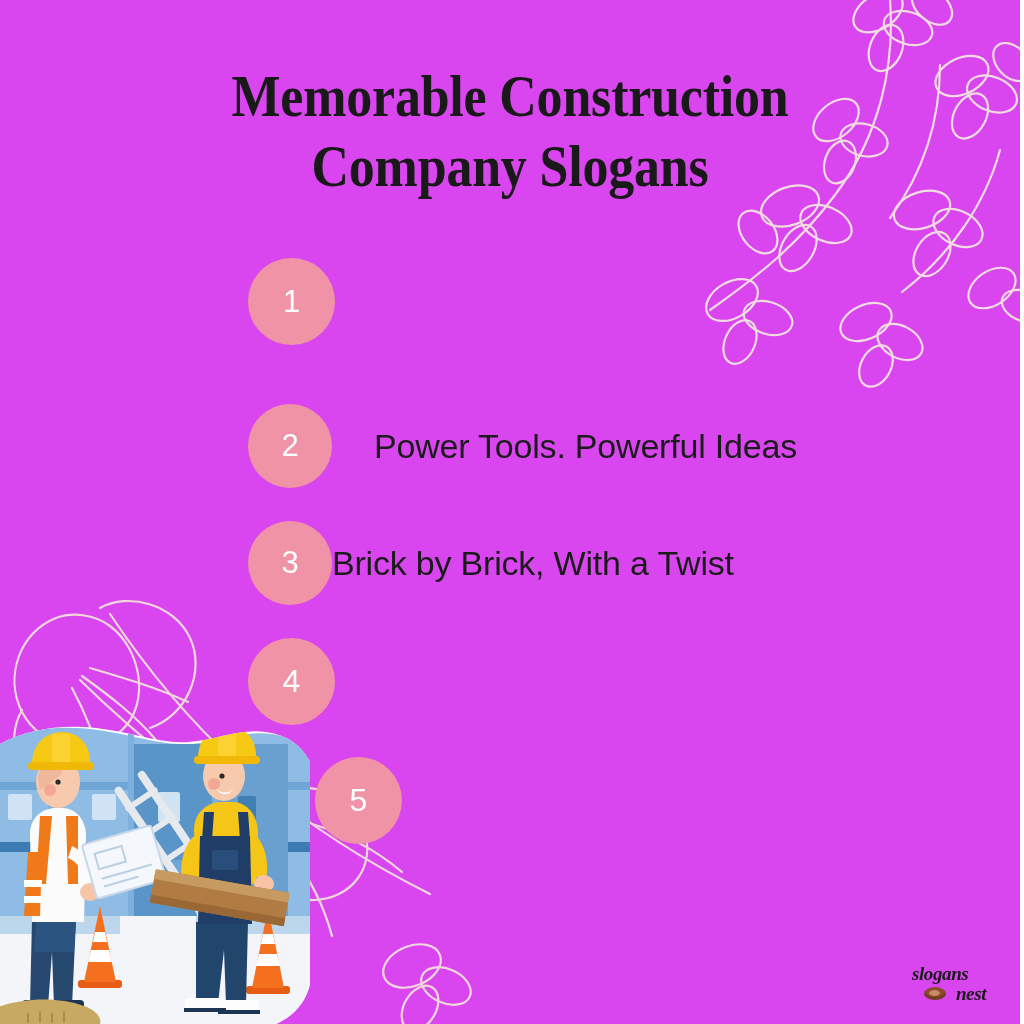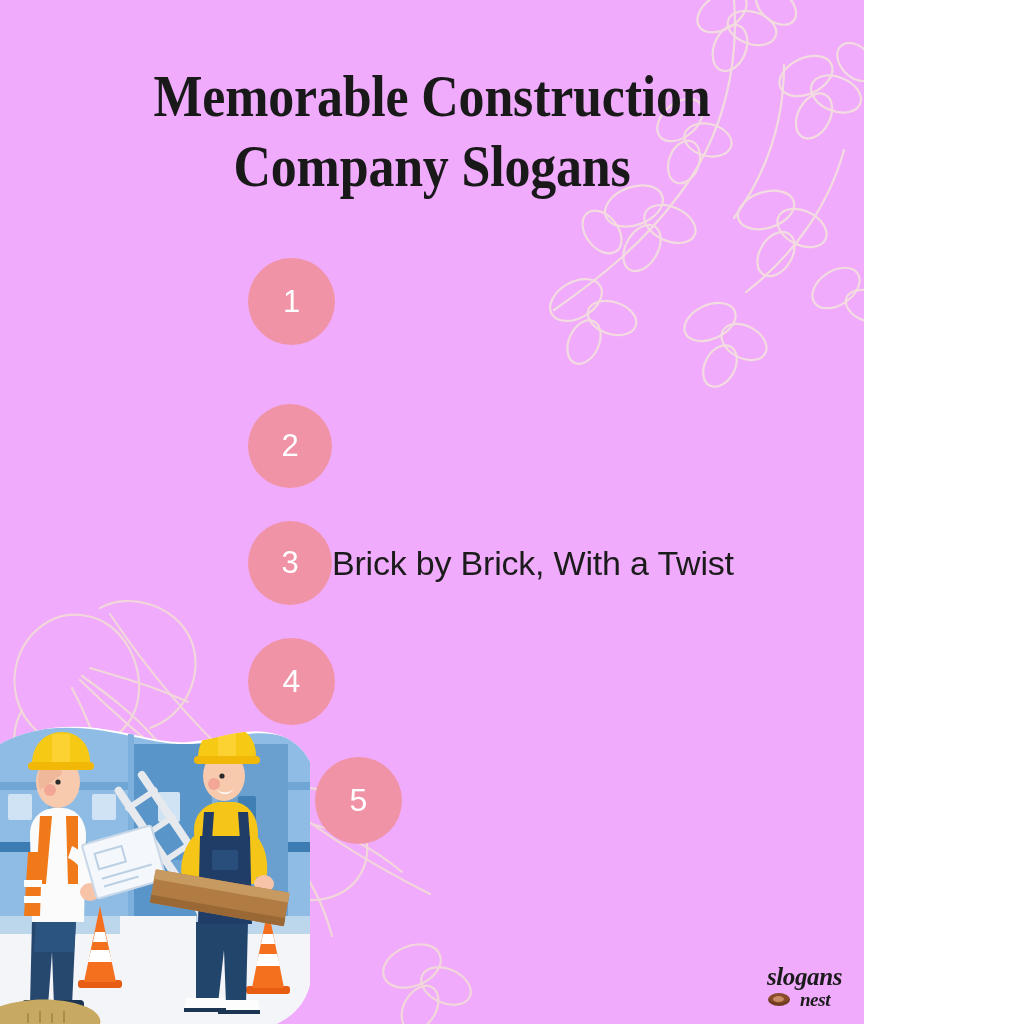--- a/index.html
+++ b/index.html
@@ -6,22 +6,22 @@
   html, body { background:#ffffff; }
   body {
     width:1024px; height:1024px;
     font-family:"Liberation Sans", sans-serif;
     overflow:hidden;
     position:relative;
   }
 
   #poster {
     position:relative;
-    width:864px; height:1024px;
-    background:#f0abfc;
+    width:1020px; height:1024px;
+    background:#d946ef;
     overflow:hidden;
   }
 
   
   .floral {
     position:absolute;
     pointer-events:none;
   }
   .floral-topright {
     top:-30px; right:-40px;
@@ -118,26 +118,26 @@
     position:absolute;
     right:22px; bottom:14px;
     width:86px; height:46px;
     z-index:8;
     text-align:right;
   }
   .logo-top {
     font-family:"Liberation Serif", serif;
     font-style:italic;
     font-weight:700;
-    font-size:25px;
+    font-size:19px;
     color:#1b1b1b;
     line-height:1;
     letter-spacing:-0.4px;
     display:block;
-    text-align:right;
+    text-align:left;
   }
   .logo-bottom {
     display:flex;
     align-items:center;
     justify-content:center;
     margin-top:1px;
     gap:10px;
     text-align:right;
   }
   .nest-glyph {
@@ -394,20 +394,21 @@
   </svg>
 
   <div class="list">
 
     <div class="row row-1">
       <div class="bullet">1</div>
     </div>
 
     <div class="row row-2">
       <div class="bullet">2</div>
+      <div class="slogan">Power Tools. Powerful Ideas</div>
     </div>
 
     <div class="row row-3">
       <div class="bullet">3</div>
       <div class="slogan">Brick by Brick, With a Twist</div>
     </div>
 
     <div class="row row-4">
       <div class="bullet">4</div>
     </div>

